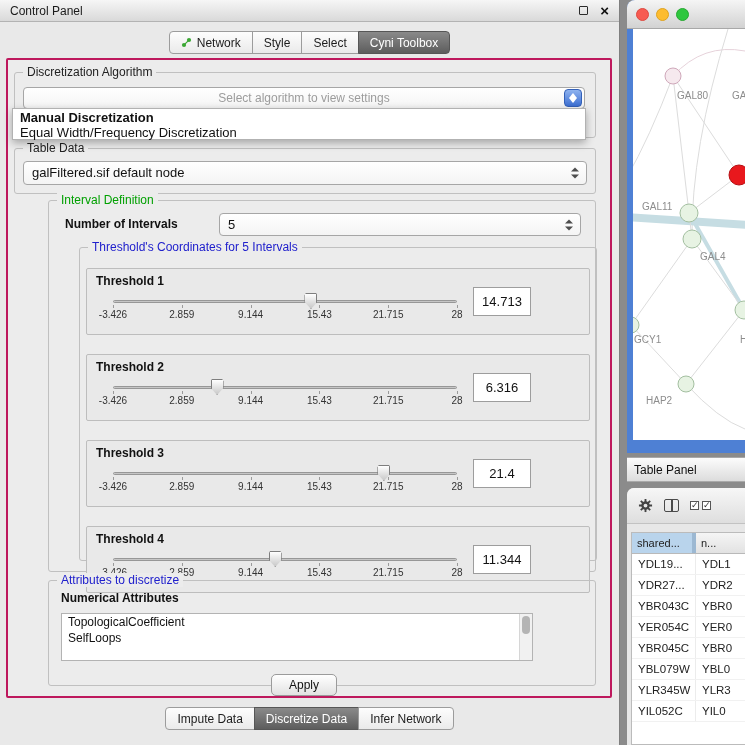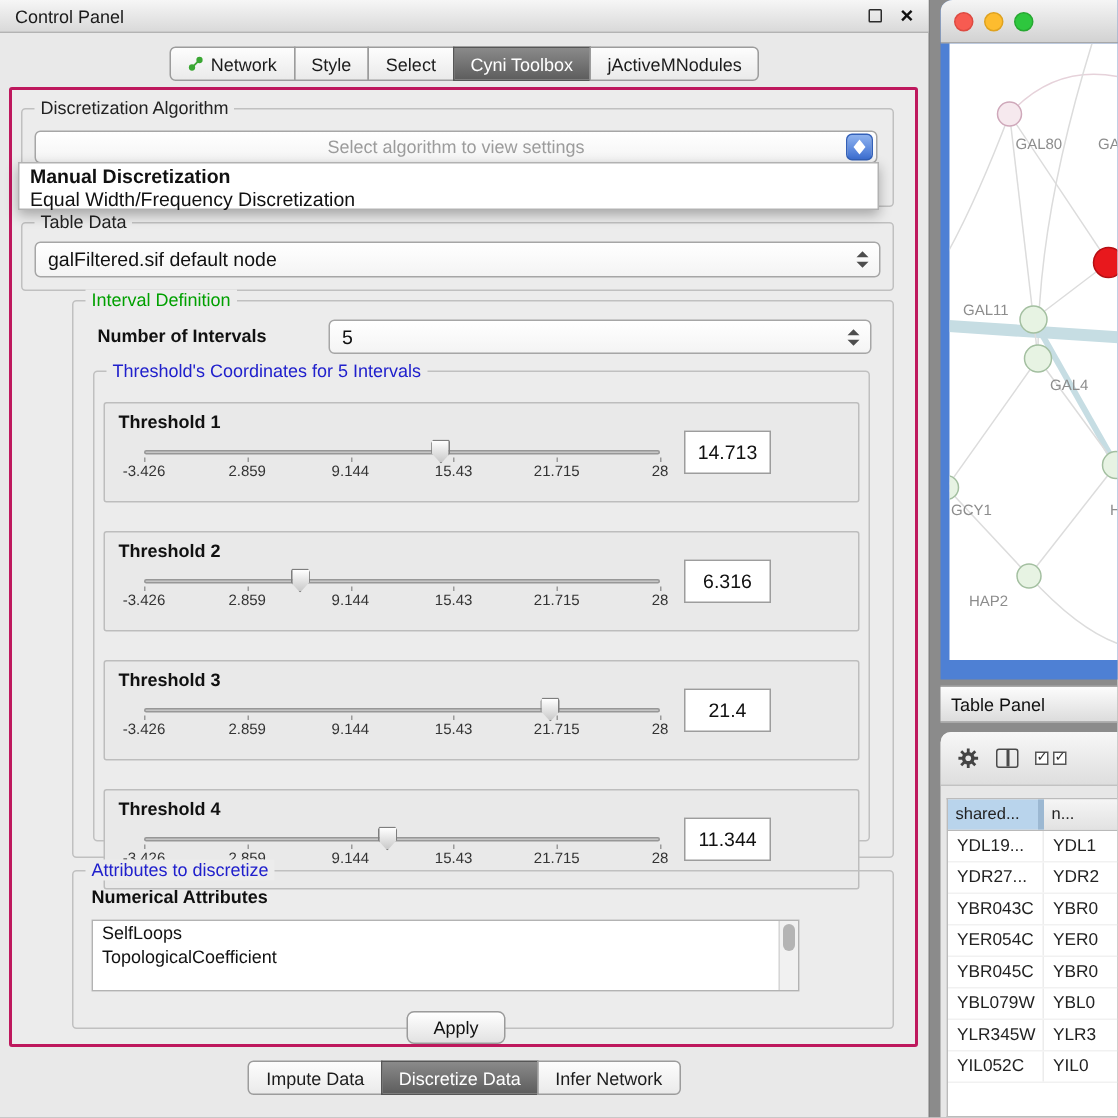--- a/index.html
+++ b/index.html
@@ -61,21 +61,21 @@
   .popup-item.bold { font-weight:bold; }
 
   
   .td-group { left:6px; top:88px; width:582px; height:46px; }
   .td-combo { left:8px; top:12px; width:564px; height:24px; }
 
   
   .iv-group { left:40px; top:140px; width:548px; height:372px; }
   .num-label { position:absolute; left:16px; top:16px; font-weight:bold; font-size:12px; color:#111; }
   .num-combo { left:170px; top:12px; width:362px; height:23px; }
-  .thr-group { position:absolute; left:13px; top:46px; width:518px; height:314px; }
+  .thr-group { position:absolute; left:30px; top:46px; width:518px; height:314px; }
   .thr-panels { position:absolute; left:6px; top:20px; right:6px; }
   .thr-panel { position:relative; height:67px; margin-bottom:19px; border:1px solid #bdbdbd;
         background:#e9e9e9; border-radius:2px; }
   .thr-label { position:absolute; left:9px; top:5px; font-weight:bold; font-size:12px; color:#111; }
   .thr-slider { position:absolute; left:26px; top:22px; right:132px; height:40px; }
   .track { position:absolute; left:0; right:0; top:9px; height:3px; background:#c6c6c6;
         border:1px solid #979797; border-radius:2px; }
   .tick { position:absolute; top:14px; width:1px; height:3px; background:#9a9a9a; }
   .ticklabel { position:absolute; top:18px; transform:translateX(-50%); font-size:10px; color:#333;
         white-space:nowrap; }
@@ -163,23 +163,20 @@
         <span>Network</span>
       </div>
       <div class="tab">
         <span>Style</span>
       </div>
       <div class="tab">
         <span>Select</span>
       </div>
       <div class="tab selected">
         <span>Cyni Toolbox</span>
-      </div>
-      <div class="tab">
-        <span>jActiveMNodules</span>
       </div>
     </div>
 
   <div class="cp-content">
 
     <div class="group algo-group">
       <span class="group-title">Discretization Algorithm</span>
       <div class="combo algo-combo">
         <span class="ph">Select algorithm to view settings</span>
         <span class="bluestep"></span>
@@ -293,22 +290,22 @@
       </div>
     </div>
 
     <div class="group attr-group">
       <span class="group-title blue">Attributes to discretize</span>
       <div class="attr-sub">Numerical Attributes</div>
       <div class="attr-list">
         <div class="attr-scroll">
           <div class="attr-thumb"></div>
         </div>
-      <div class="attr-item">SelfLoops</div>
-          <div class="attr-item">TopologicalCoefficient</div>
+      <div class="attr-item">TopologicalCoefficient</div>
+          <div class="attr-item">SelfLoops</div>
         </div>
     </div>
 
     <button class="apply">Apply</button>
   </div>
 
   <div class="cp-tabs bottom">
       <div class="tab">
         <span>Impute Data</span>
       </div>

